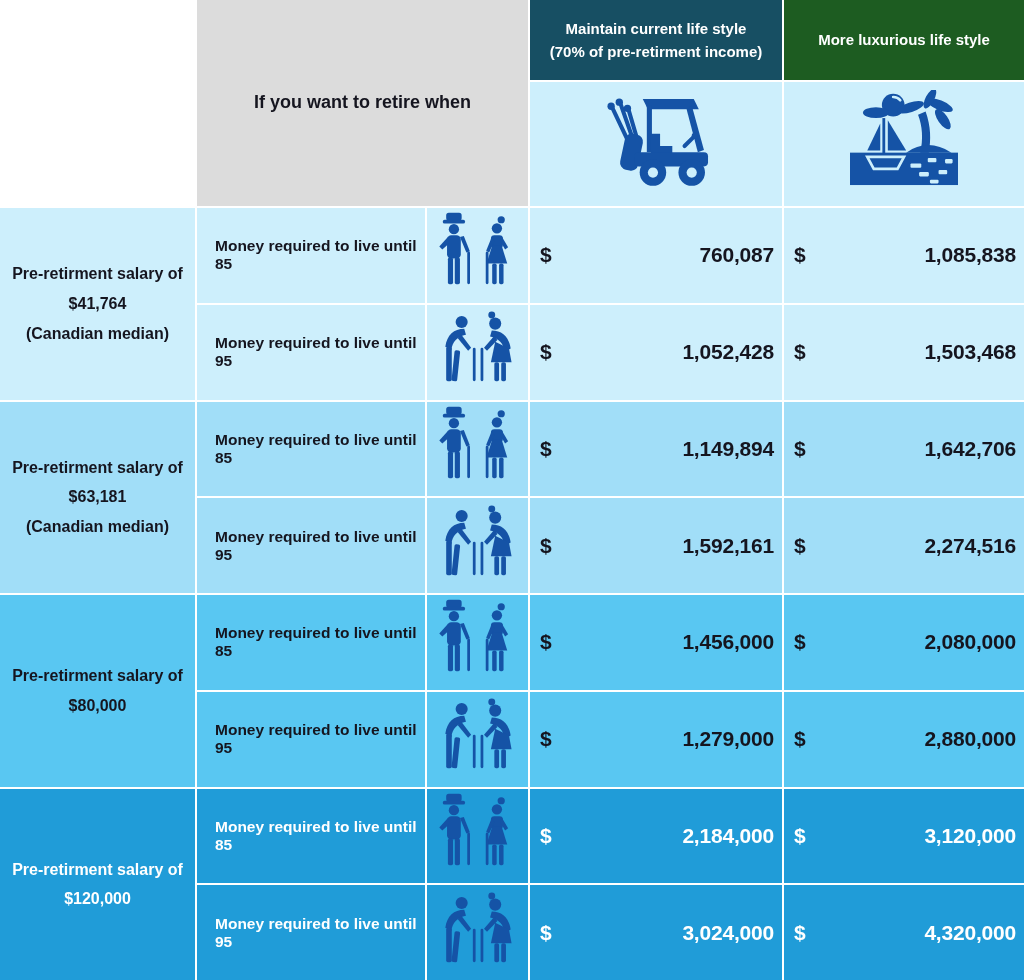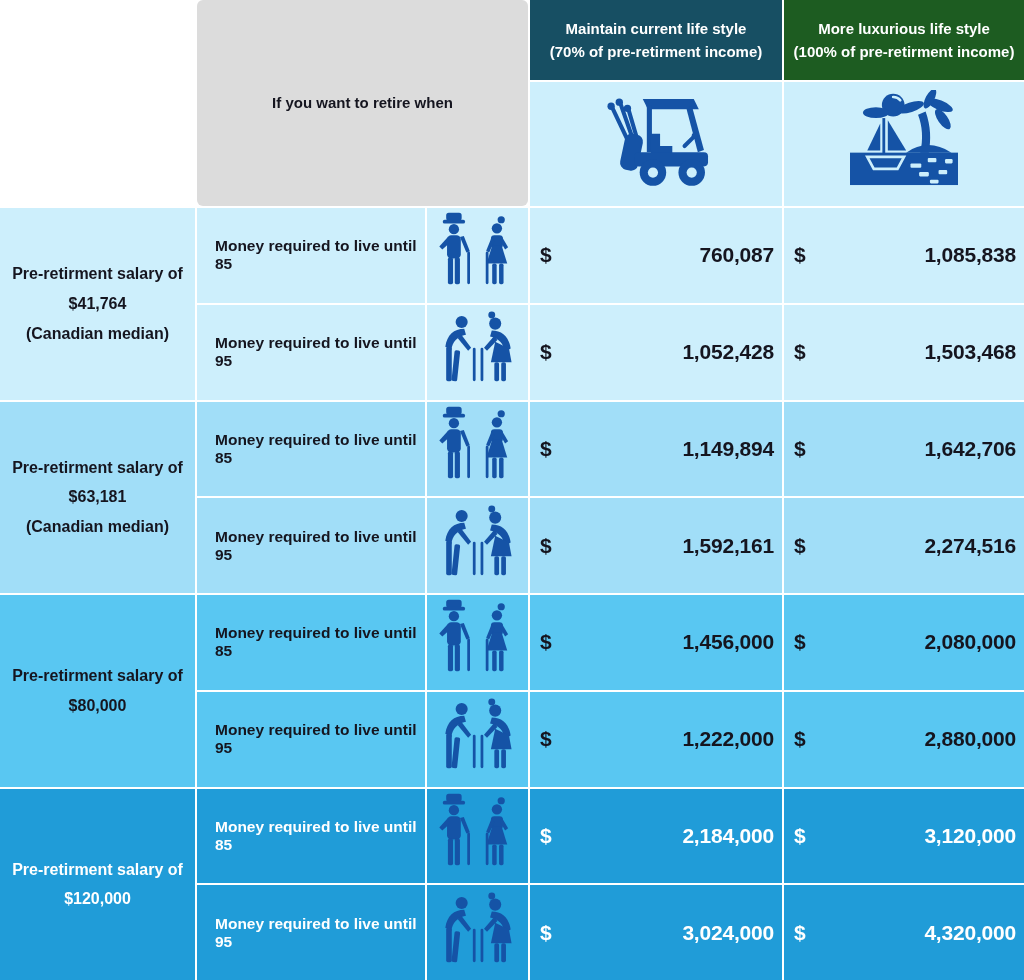--- a/index.html
+++ b/index.html
@@ -9,21 +9,21 @@
     color:#15151f;-webkit-font-smoothing:antialiased;
   }
   .table{
     display:grid;
     grid-template-columns:195px 228px 101px 252px 240px;
     grid-template-rows:80px 124px repeat(8,94.75px);
     gap:2px;width:1024px;height:980px;background:#ffffff;
   }
   .cell{display:flex;align-items:center;justify-content:center;box-sizing:border-box;overflow:hidden;}
   .corner{grid-column:1;grid-row:1/3;background:#ffffff;}
-  .note{grid-column:2/4;grid-row:1/3;flex-direction:row;font-size:15px;line-height:1.95;text-align:center;border-radius:6px;}
+  .note{grid-column:2/4;grid-row:1/3;flex-direction:row;font-size:18px;line-height:1.95;text-align:center;}
   .head{flex-direction:column;font-size:15px;line-height:1.55;text-align:left;padding:8px 8px;}
   .head.teal{grid-column:4;grid-row:1;}
   .head.green{grid-column:5;grid-row:1;}
   .hicon4{grid-column:4;grid-row:2;}
   .hicon5{grid-column:5;grid-row:2;}
   .c1{grid-column:1}.c2{grid-column:2}.c3{grid-column:3}.c4{grid-column:4}.c5{grid-column:5}
   .rspan2{grid-row:span 2;}
   .glabel{flex-direction:column;font-size:16px;line-height:1.85;text-align:center;padding:0 8px;}
   .glabel div:empty{display:none;}
   .rlabel{justify-content:flex-start;padding-left:18px;font-size:15.5px;text-align:left;}
@@ -141,21 +141,20 @@
     <div>If you want to retire when</div>
   </div>
 
   <div class="cell head teal" style="background-color: rgb(23, 79, 99); color: rgb(255, 255, 255);">
     <div>Maintain current life style</div>
     <div>(70% of pre-retirment income)</div>
   </div>
 
   <div class="cell head green" style="background-color: rgb(29, 92, 33); color: rgb(255, 255, 255);">
     <div>More luxurious life style</div>
-    <div>(100% of pre-retirment income)</div>
   </div>
 
   <div class="cell hicon4" style="background-color: rgb(205, 239, 252);">
     <span class="icon big-golf" style="color: rgb(21, 83, 166);">
       <svg viewBox="0 0 130 100">
           <use href="#icon-golf"></use>
         </svg>
     </span>
   </div>
 
@@ -282,21 +281,21 @@
     </div>
   <div class="cell c3" style="background-color: rgb(89, 199, 242);">
       <span class="icon small" style="color: rgb(21, 83, 166);">
         <svg viewBox="0 0 100 100">
           <use href="#icon-hunched"></use>
         </svg>
       </span>
     </div>
   <div class="cell val c4" style="background-color: rgb(89, 199, 242); color: rgb(21, 21, 31);">
       <span>$</span>
-      <span>1,222,000</span>
+      <span>1,279,000</span>
     </div>
   <div class="cell val c5" style="background-color: rgb(89, 199, 242); color: rgb(21, 21, 31);">
       <span>$</span>
       <span>2,880,000</span>
     </div>
 
   <div class="cell glabel c1 rspan2" style="background-color: rgb(32, 156, 216); color: rgb(255, 255, 255);">
     <div>Pre-retirment salary of</div>
     <div>$120,000</div>
 

